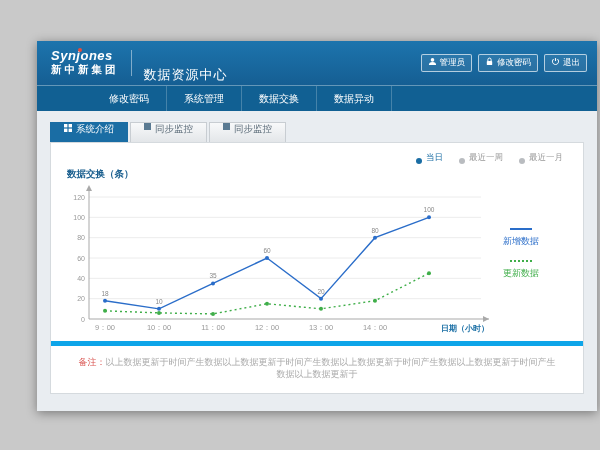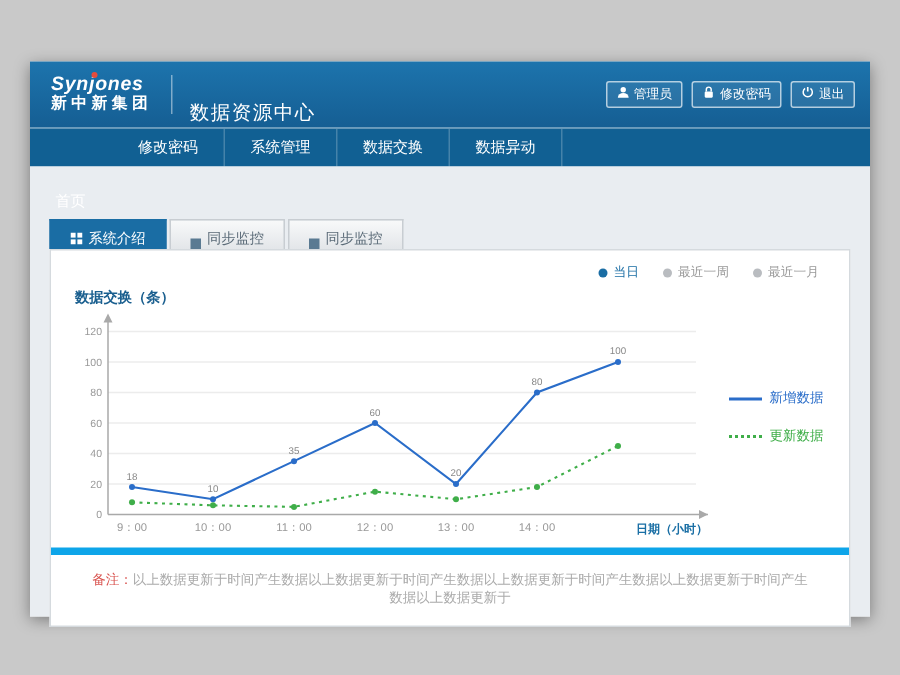--- a/index.html
+++ b/index.html
@@ -1,19 +1,19 @@
 <!DOCTYPE html>
 <html><head>
 <meta charset="utf-8">
 <style>
   * { margin:0; padding:0; box-sizing:border-box; }
   html,body { width:600px; height:450px; }
   body { font-family:"Liberation Sans", sans-serif; background:#c9c9c9; position:relative; overflow:hidden; }
 
-  .window { position:absolute; left:20px; top:41px; width:560px; height:370px; background:#fff;
+  .window { position:absolute; left:37px; top:41px; width:560px; height:370px; background:#fff;
             box-shadow:0 2px 10px rgba(0,0,0,.4); }
 
   
   .topbar { height:44px; background:linear-gradient(#1d74ad,#155e93); display:flex; align-items:center; padding:0 10px; }
   .logo { display:flex; flex-direction:column; justify-content:center; margin-left:4px; }
   .logo-en { color:#fff; font-size:13px; font-weight:bold; font-style:italic; letter-spacing:.5px; position:relative; line-height:13px; }
   .logo-en::after { content:""; position:absolute; top:-1px; left:27px; width:4px; height:4px; background:#e74c3c; border-radius:50%; }
   .logo-cn { color:#fff; font-size:10.5px; font-weight:bold; letter-spacing:3px; line-height:13px; margin-top:2px;font-family:Liberation Mono, monospace; }
   .hdr-divider { width:1px; height:26px; background:rgba(255,255,255,.45); margin:0 12px; }
   .app-title { color:#fff; font-size:13px; letter-spacing:1px;margin-top:24px; }
@@ -23,38 +23,38 @@
   .ubtn svg { display:block; }
 
   
   .mainnav { height:26px; background:#116093; border-top:1px solid rgba(255,255,255,.35); display:flex; }
   .nav-item { line-height:25px; padding:0 17px; color:#fff; font-size:10px; border-right:1px solid rgba(255,255,255,.22); cursor:pointer; }
   .nav-item.active { background:#0d4f7d;margin-top:36px; }
 
   
   .content { height:300px; background:#e9edf1; padding:11px 13px; }
   .tabs { display:flex; gap:2px; }
-  .tab { height:20px; display:flex; align-items:flex-end; gap:4px; padding:0 13px; font-size:9.5px; color:#5b6b78;
-         background:linear-gradient(#f8f9fa,#e3e6e9); border:1px solid #c8cdd2; border-bottom:none; cursor:pointer;margin-top:24px; }
+  .tab { height:20px; display:flex; align-items:flex-start; gap:4px; padding:0 13px; font-size:9.5px; color:#5b6b78;
+         background:linear-gradient(#f8f9fa,#e3e6e9); border:1px solid #c8cdd2; border-bottom:none; cursor:pointer; }
   .tab .sq { width:7px; height:7px; background:#5a7a92; }
   .tab.active { background:#1a6da4; color:#fff; border-color:#1a6da4; }
   .card { background:#fff; border:1px solid #d5dade; height:252px; position:relative; }
 
   .card-top { display:flex; justify-content:flex-end; gap:16px; padding:9px 20px 0; }
-  .filter { display:flex; align-items:center; gap:4px; font-size:8.5px; color:#999; cursor:pointer; }
+  .filter { display:flex; align-items:flex-end; gap:4px; font-size:8.5px; color:#999; cursor:pointer; }
   .filter .dot { width:6px; height:6px; border-radius:50%; background:#b9bcc0; }
   .filter.active { color:#1a6da4; }
   .filter.active .dot { background:#1a6da4; }
 
   .y-title { margin:4px 0 0 16px; font-size:9.5px; font-weight:bold; color:#1a5f8f; }
 
   .chart-row { display:flex; align-items:center; padding:0 6px 0 4px; }
   .chart-svg { width:444px; height:164px; flex:none; }
   .series-legend { display:flex; flex-direction:column; gap:12px; margin-left:4px; margin-top:-18px; }
-  .legend-item { display:flex; align-items:center; gap:5px; font-size:9px; cursor:pointer; }
+  .legend-item { display:flex; align-items:center; gap:5px; font-size:9px; cursor:pointer;flex-direction:column; }
   .legend-line { width:22px; height:0; }
   .legend-item.s0 { color:#2a6dc9; } .legend-item.s0 .legend-line { border-top:2px solid #2a6dc9; }
   .legend-item.s1 { color:#3fae49; } .legend-item.s1 .legend-line { border-top:2px dotted #3fae49; }
 
   .note { position:absolute; left:0; right:0; bottom:0; border-top:5px solid #0ea5e9; padding:10px 24px 12px;
           font-size:9px; color:#aaa; text-align:center; line-height:1.4; }
   .note .note-label { color:#d9534f; }
 </style>
 </head>
 <body>

